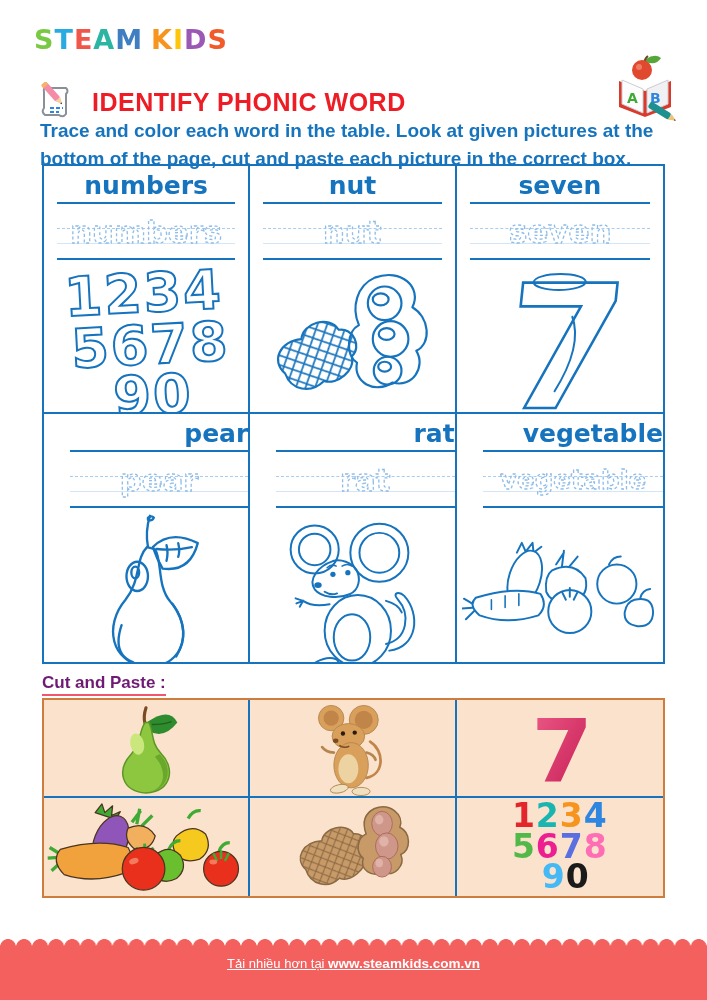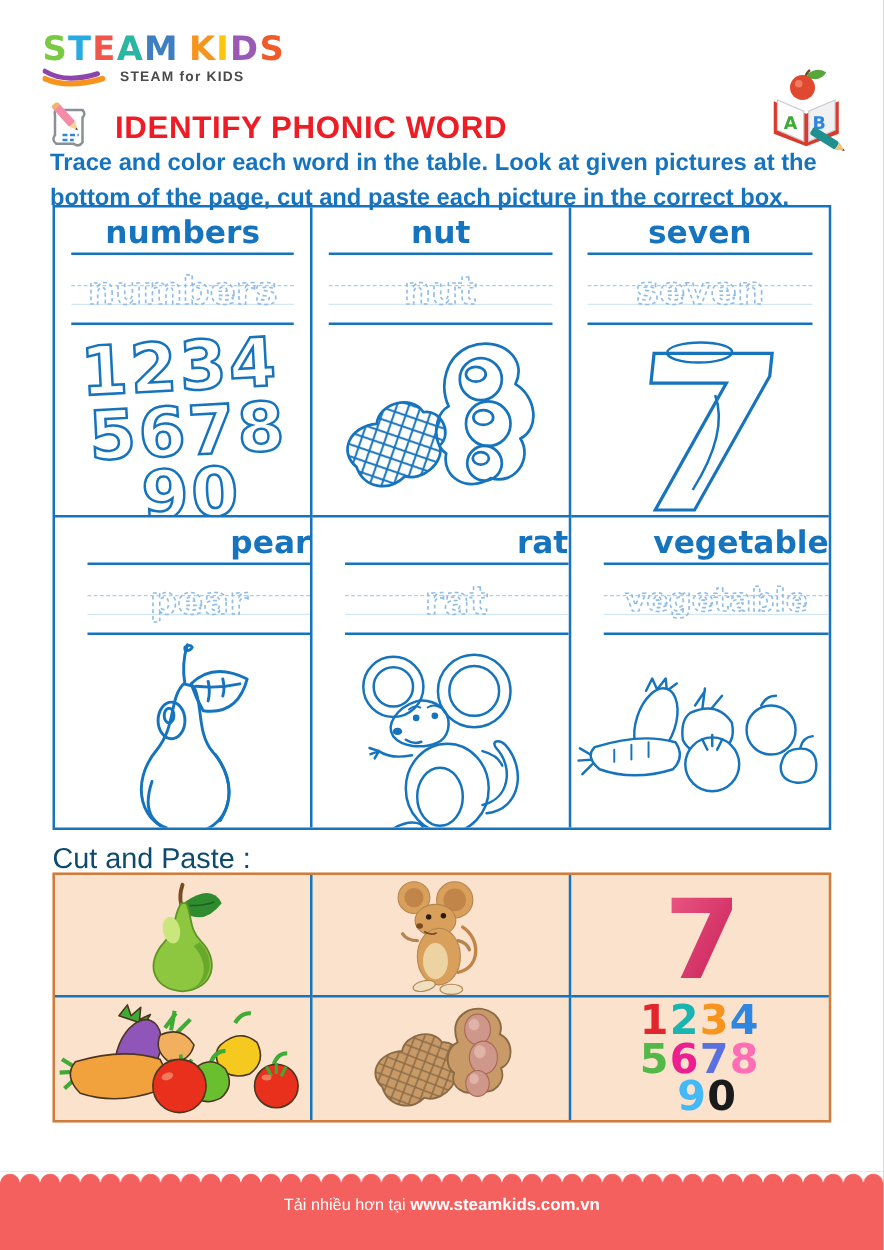--- a/index.html
+++ b/index.html
@@ -35,54 +35,47 @@
   .trace-box .l-top { position:absolute; top:0; left:0; right:0; border-top:2px solid #1673bd; }
   .trace-box .l-mid { position:absolute; top:45%; left:0; right:0; border-top:1.5px dashed #a9cdef; }
   .trace-box .l-base { position:absolute; top:72%; left:0; right:0; border-top:1px solid #d3e6f8; }
   .trace-box .l-bot { position:absolute; bottom:0; left:0; right:0; border-bottom:2px solid #1673bd; }
   .trace-svg { position:absolute; left:0; top:4px; width:100%; height:50px; }
   .trace-text { font-family:"DejaVu Sans", sans-serif; font-weight:bold; font-size:31px; fill:none; stroke:#8fbde8; stroke-width:1.3px; stroke-dasharray:3 2.4; }
   .trace-text.small { font-size:26px; }
   .ws-art { flex:1 1 auto; display:flex; align-items:center; justify-content:center; width:100%; }
 
   
-  .cp-label { position:absolute; left:42px; top:673px; color:#0c4a6e; font-size:23px; font-weight:normal;
+  .cp-label { position:absolute; left:42px; top:673px; color:#701a75; font-size:17px; font-weight:bold;
     border-bottom:2px solid #f2566e; padding-bottom:1px; }
   .cp-table { position:absolute; left:42px; top:698px; width:623px; height:200px; background:#fbe2cc;
     border:2px solid #cf7d3e; display:grid; grid-template-columns:repeat(3,1fr); grid-template-rows:repeat(2,1fr); }
   .cp-cell { border-right:2px solid #1673bd; border-bottom:2px solid #1673bd; display:flex; align-items:center; justify-content:center; overflow:hidden; }
   .cp-cell.last-col { border-right:none; }
   .cp-cell.last-row { border-bottom:none; }
   .num-color { font-family:"DejaVu Sans", sans-serif; font-weight:bold; font-size:33px; line-height:0.92; text-align:center; }
   .num-color .row { display:block; letter-spacing:1px; }
   .num-color .row3 { margin-left:12px; }
 
   
   .footer { position:absolute; left:0; right:0; bottom:0; height:54px; background:#f4605d; color:#fff; text-align:center; }
   .footer::before { content:""; position:absolute; top:-9px; left:0; right:0; height:10px;
     background-image:radial-gradient(circle at 8px 10px, #f4605d 7.6px, rgba(0,0,0,0) 8.2px);
     background-size:16.07px 10px; background-repeat:repeat-x; }
-  .footer .f1 { padding-top:10px; font-size:13px; }
+  .footer .f1 { padding-top:10px; font-size:13px;text-decoration:underline; }
   .footer .f1 b { font-size:13.5px; }
   .footer .f2 { font-size:12.5px; font-style:italic; margin-top:3px; color:rgba(255,255,255,0.95); }
 </style>
 </head>
 <body>
 
 <div class="page">
 
   <div class="logo">
     <div class="logo-word"><span><span style="color: rgb(122, 201, 67);">S</span><span style="color: rgb(41, 171, 226);">T</span><span style="color: rgb(240, 86, 74);">E</span><span style="color: rgb(43, 182, 163);">A</span><span style="color: rgb(63, 127, 193);">M</span></span><span class="gap"></span><span><span style="color: rgb(247, 148, 30);">K</span><span style="color: rgb(253, 198, 11);">I</span><span style="color: rgb(155, 89, 182);">D</span><span style="color: rgb(241, 90, 41);">S</span></span></div>
-    <div class="logo-sub">
-      <svg width="58" height="16" viewBox="0 0 58 16">
-        <path d="M2,3 Q18,13 44,5" fill="none" stroke="#8e44ad" stroke-width="4" stroke-linecap="round"></path>
-        <path d="M2,9 Q20,17 48,9" fill="none" stroke="#f7941e" stroke-width="4.5" stroke-linecap="round"></path>
-      </svg>
-      <span class="logo-tagline">STEAM for KIDS</span>
-    </div>
   </div>
 
 
   <svg class="book-icon" width="64" height="68" viewBox="0 0 64 68">
     <path d="M33,5 q9,-6 15,-1 q-5,8 -15,4 Z" fill="#57a63c"></path>
     <path d="M31,9 q1,-5 4,-7" fill="none" stroke="#6b4a1f" stroke-width="2"></path>
     <circle cx="29" cy="16" r="10" fill="#e0492f"></circle>
     <circle cx="26" cy="13" r="3" fill="#ef7b60"></circle>
     <path d="M6,27 L32,37 L58,27 L58,53 L32,63 L6,53 Z" fill="#d93a2b"></path>
     <path d="M9,26 L30,35 L30,59 L9,50 Z" fill="#fdfdfd" stroke="#c9ccd4" stroke-width="1"></path>

